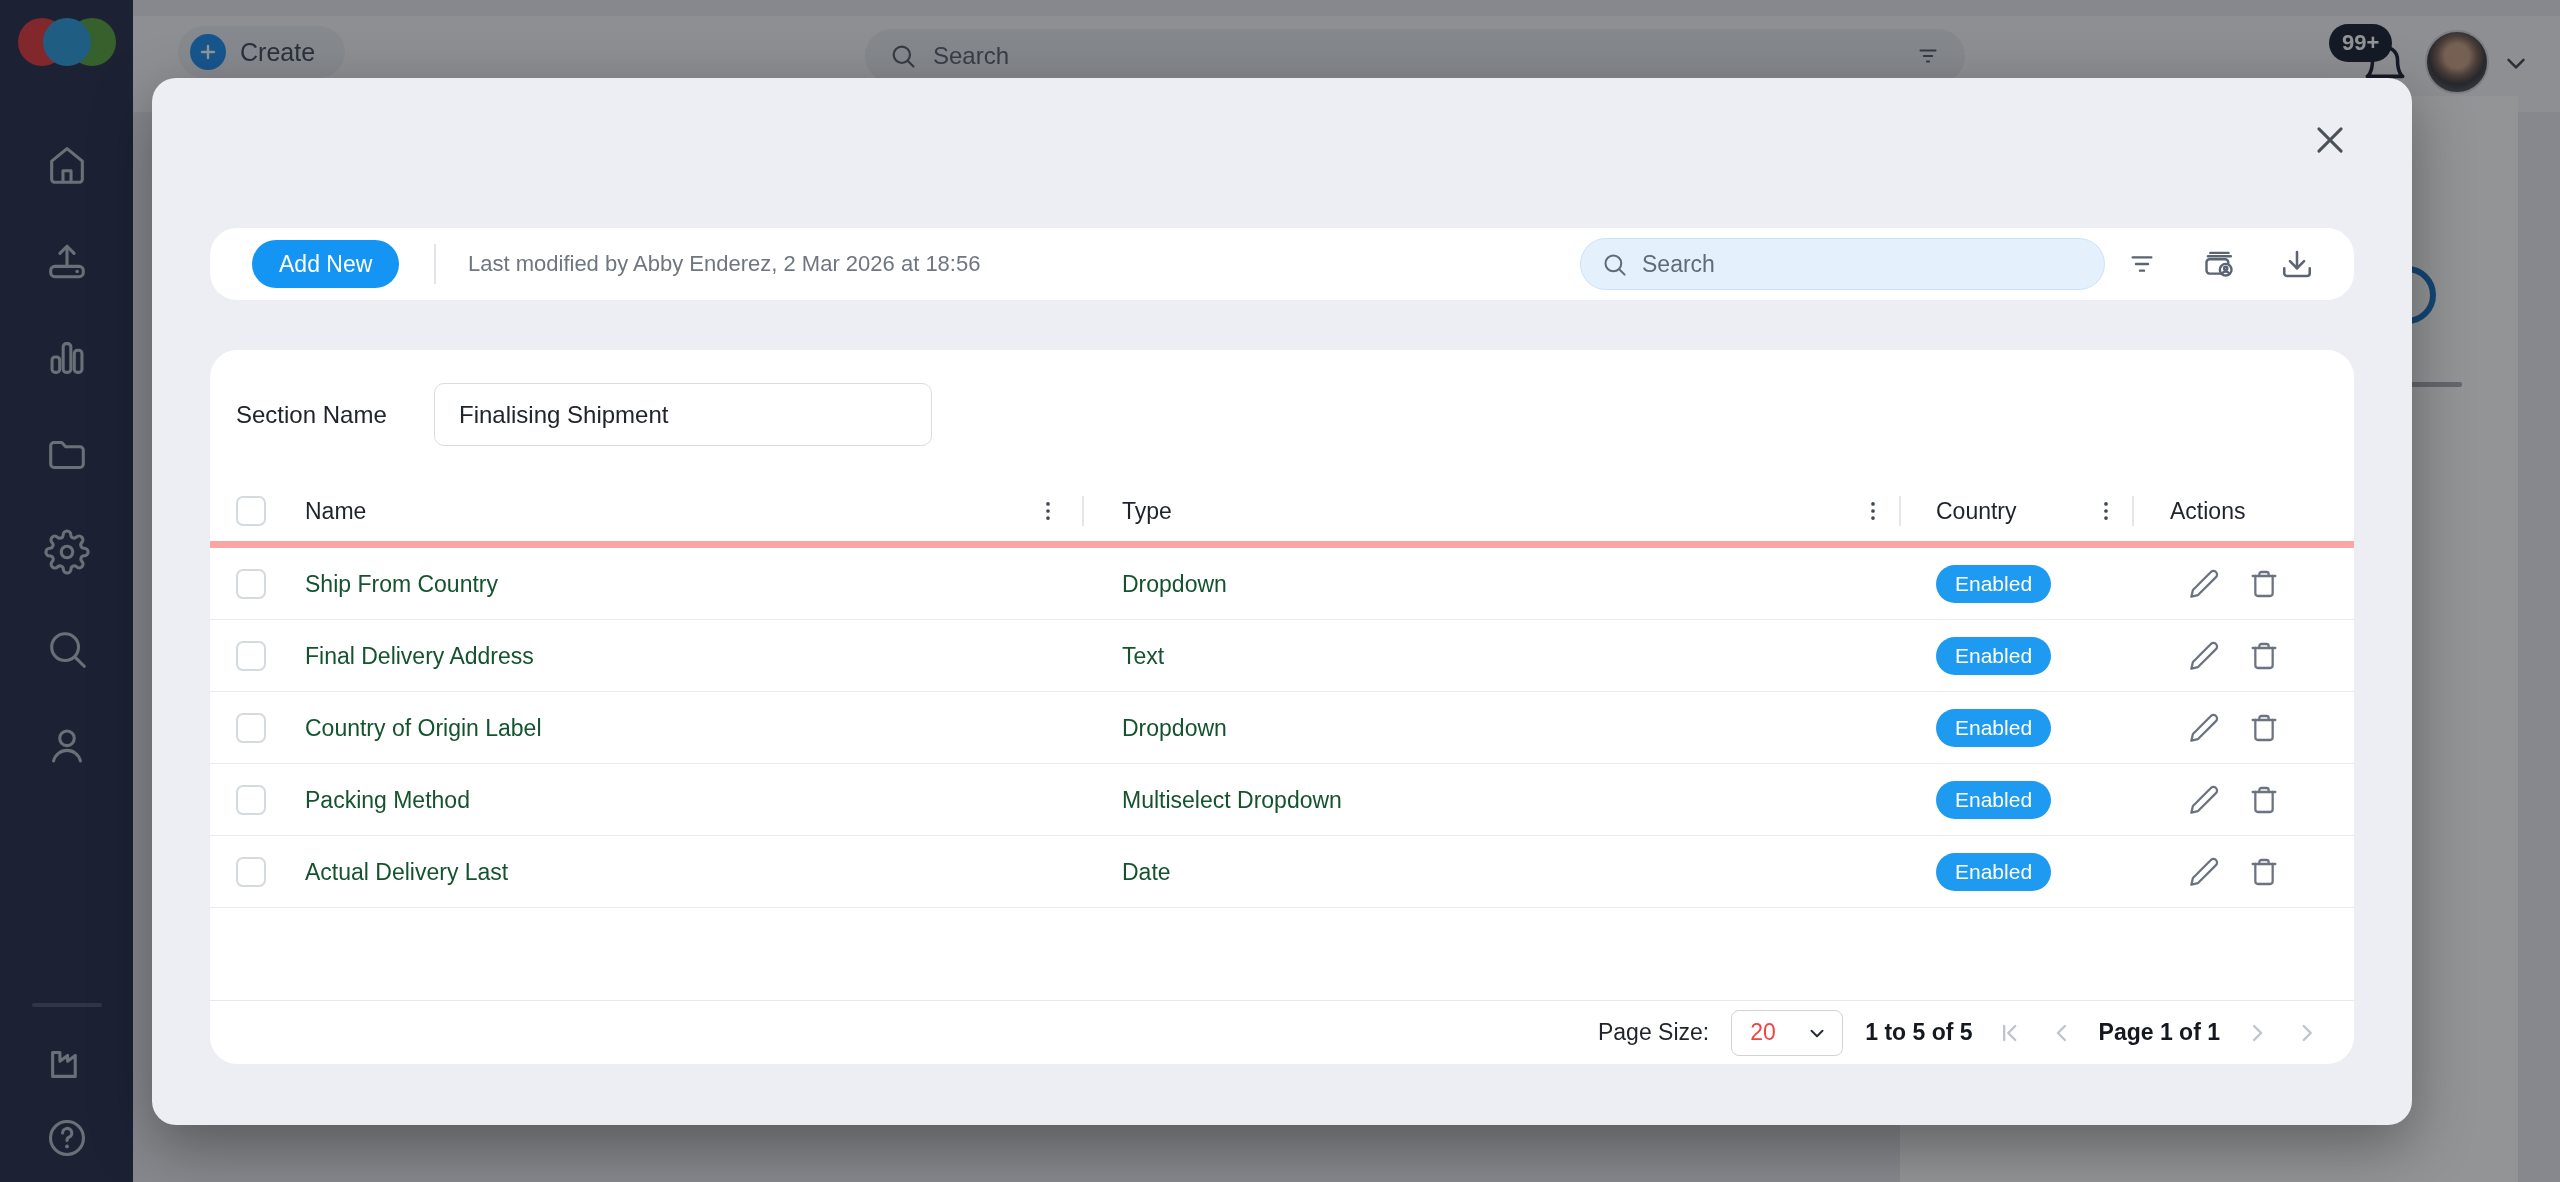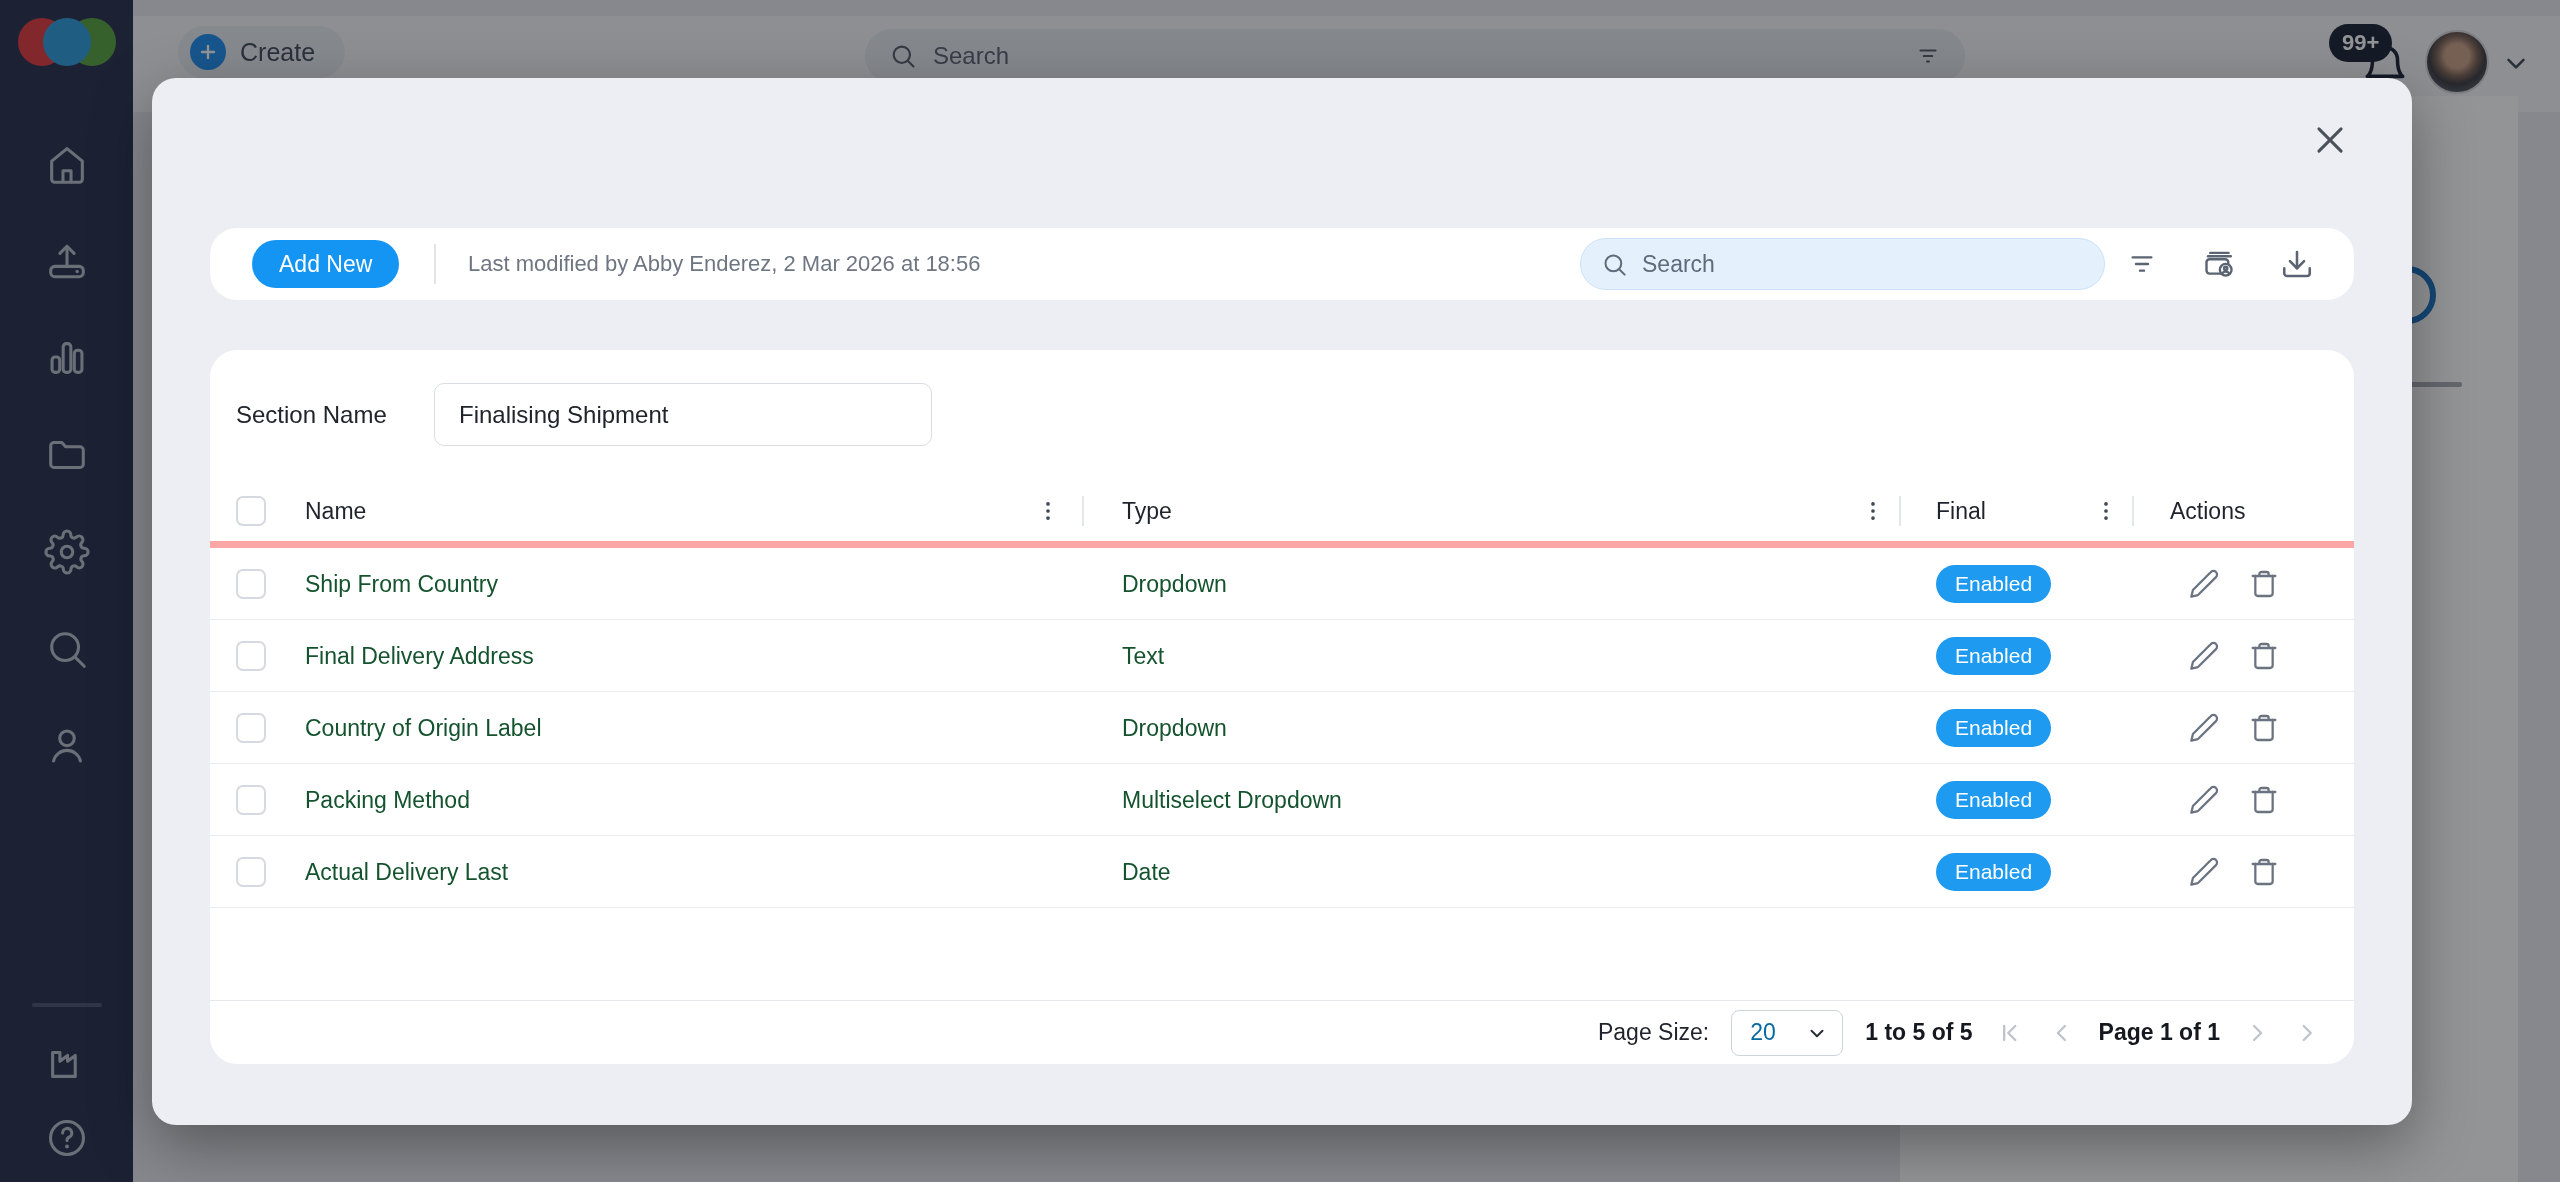--- a/index.html
+++ b/index.html
@@ -74,21 +74,21 @@
   .kebab { position:absolute; top:50%; transform:translateY(-50%); width:30px; height:34px; color:#3F4754; display:flex; align-items:center; justify-content:center; cursor:pointer; }
   .k1{left:823px;} .k2{left:1648px;} .k3{left:1881px;}
   .vdiv { position:absolute; top:50%; transform:translateY(-50%); width:2px; height:30px; background:#E3E6EA; }
   .d1{left:872px;} .d2{left:1689px;} .d3{left:1922px;}
   .status-badge { position:absolute; left:1726px; top:50%; transform:translateY(-50%); height:38px; border-radius:19px; background:#1E9BF1; color:#fff; font-size:21px; display:flex; align-items:center; padding:0 19px; }
   .act-icon { position:absolute; top:50%; transform:translateY(-50%); width:34px; height:34px; color:#6B7280; display:flex; align-items:center; justify-content:center; cursor:pointer; }
   .a-edit{left:1977px;} .a-del{left:2037px;}
 
   .tfoot { position:absolute; left:0; bottom:0; width:100%; height:64px; border-top:1px solid #E6E8EC; display:flex; align-items:center; justify-content:flex-end; gap:22px; padding-right:30px; }
   .ps-label { font-size:23px; color:#1F232B; }
-  .ps-select { height:46px; min-width:112px; border:1.5px solid #CFD4DB; border-radius:8px; display:flex; align-items:center; justify-content:space-between; gap:12px; padding:0 14px 0 18px; font-size:23px; font-weight:500; color:#0369a1; cursor:pointer; background:#fff; }
+  .ps-select { height:46px; min-width:112px; border:1.5px solid #CFD4DB; border-radius:8px; display:flex; align-items:center; justify-content:space-between; gap:12px; padding:0 14px 0 18px; font-size:23px; font-weight:500; color:#ef4444; cursor:pointer; background:#fff; }
   .range-text, .page-text { font-size:23px; font-weight:700; color:#15181E; }
   .pg-btn { width:30px; height:30px; color:#BFC4CC; display:flex; align-items:center; justify-content:center; cursor:pointer; }
   .ic { display:block; }
 </style>
 </head>
 <body>
 
 <div class="app">
 
   <div class="sidebar">
@@ -286,21 +286,21 @@
         <div class="vdiv d1"></div>
         <div class="cell hcell col-type">Type</div>
         <div class="kebab k2">
             <svg class="ic" width="26" height="26" viewBox="0 0 24 24" fill="currentColor">
               <circle cx="12" cy="5.5" r="1.7"></circle>
               <circle cx="12" cy="12" r="1.7"></circle>
               <circle cx="12" cy="18.5" r="1.7"></circle>
             </svg>
           </div>
         <div class="vdiv d2"></div>
-        <div class="cell hcell col-status">Final</div>
+        <div class="cell hcell col-status">Country</div>
         <div class="kebab k3">
             <svg class="ic" width="26" height="26" viewBox="0 0 24 24" fill="currentColor">
               <circle cx="12" cy="5.5" r="1.7"></circle>
               <circle cx="12" cy="12" r="1.7"></circle>
               <circle cx="12" cy="18.5" r="1.7"></circle>
             </svg>
           </div>
         <div class="vdiv d3"></div>
         <div class="cell hcell col-actions">Actions</div>
       </div>

